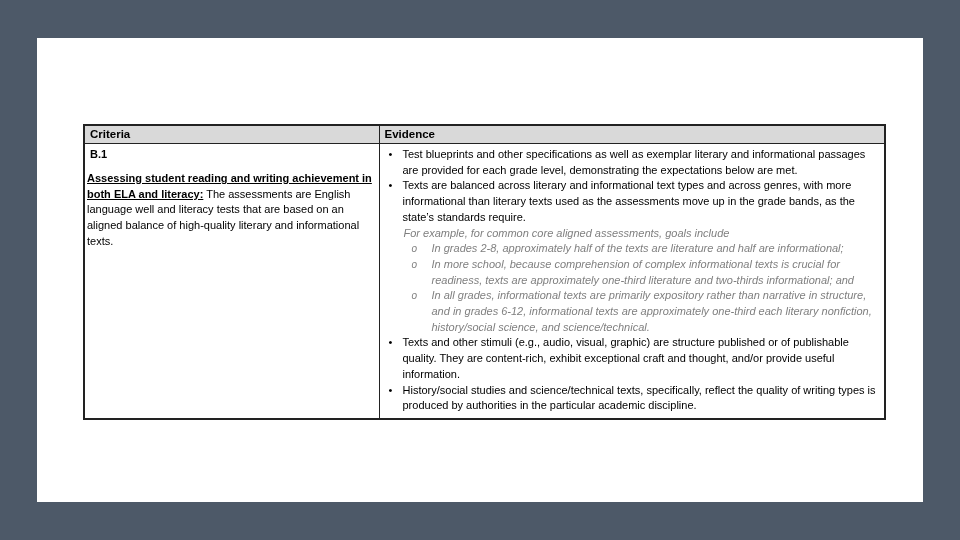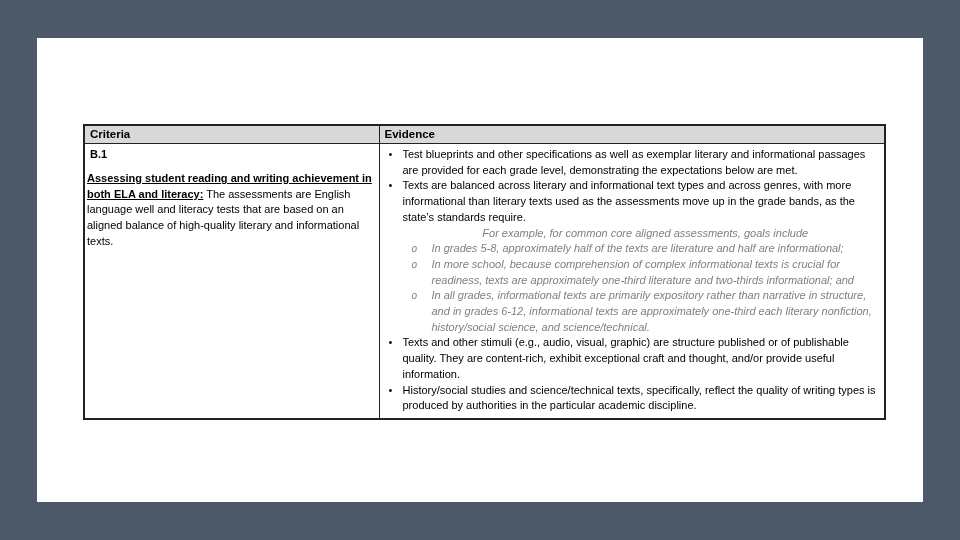--- a/index.html
+++ b/index.html
@@ -76,21 +76,21 @@
     padding: 3px 6px 4px 4px;
     font-size: 11px;
     line-height: 15.7px;
   }
   .ev-item { display: flex; align-items: flex-start; }
   .ev-item .marker { flex: 0 0 auto; }
   .ev-item.bullet .marker {
     width: 14px;
     margin-left: 5px;
   }
-  .ev-item.note { margin-left: 29px; text-align: center; }
+  .ev-item.note { margin-left: 20px; }
   .ev-item.sub .marker {
     width: 20px;
     margin-left: 28px;
     font-size: 10px;
   }
   .ev-item.note, .ev-item.sub {
     font-style: italic;
     color: #7f7f7f;
   }
   .ev-item .text { flex: 1; }
@@ -130,21 +130,21 @@
                 </div>
                 <div class="ev-item bullet">
                   <span class="marker">•</span>
                   <span class="text">Texts are balanced across literary and informational text types and across genres, with more informational than literary texts used as the assessments move up in the grade bands, as the state’s standards require.</span>
                 </div>
                 <div class="ev-item note">
                   <span class="text">For example, for common core aligned assessments, goals include</span>
                 </div>
                 <div class="ev-item sub">
                   <span class="marker">o</span>
-                  <span class="text">In grades 5-8, approximately half of the texts are literature and half are informational;</span>
+                  <span class="text">In grades 2-8, approximately half of the texts are literature and half are informational;</span>
                 </div>
                 <div class="ev-item sub">
                   <span class="marker">o</span>
                   <span class="text">In more school, because comprehension of complex informational texts is crucial for readiness, texts are approximately one-third literature and two-thirds informational; and</span>
                 </div>
                 <div class="ev-item sub">
                   <span class="marker">o</span>
                   <span class="text">In all grades, informational texts are primarily expository rather than narrative in structure, and in grades 6-12, informational texts are approximately one-third each literary nonfiction, history/social science, and science/technical.</span>
                 </div>
                 <div class="ev-item bullet">

